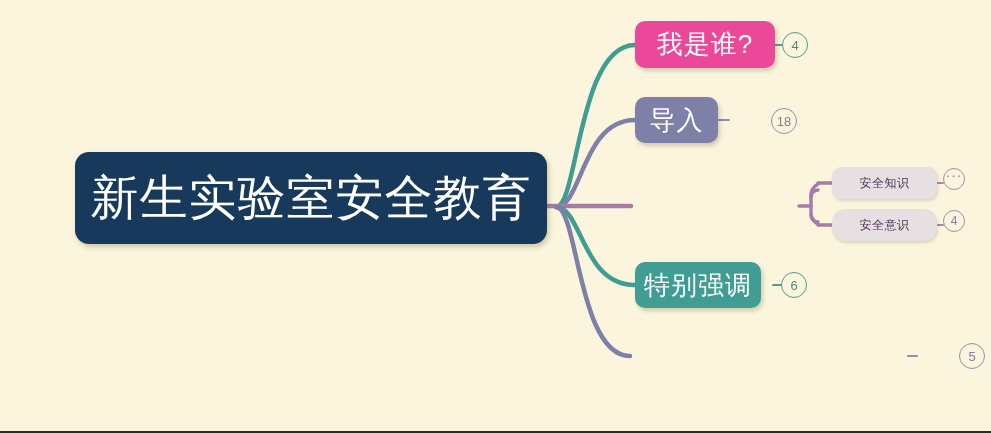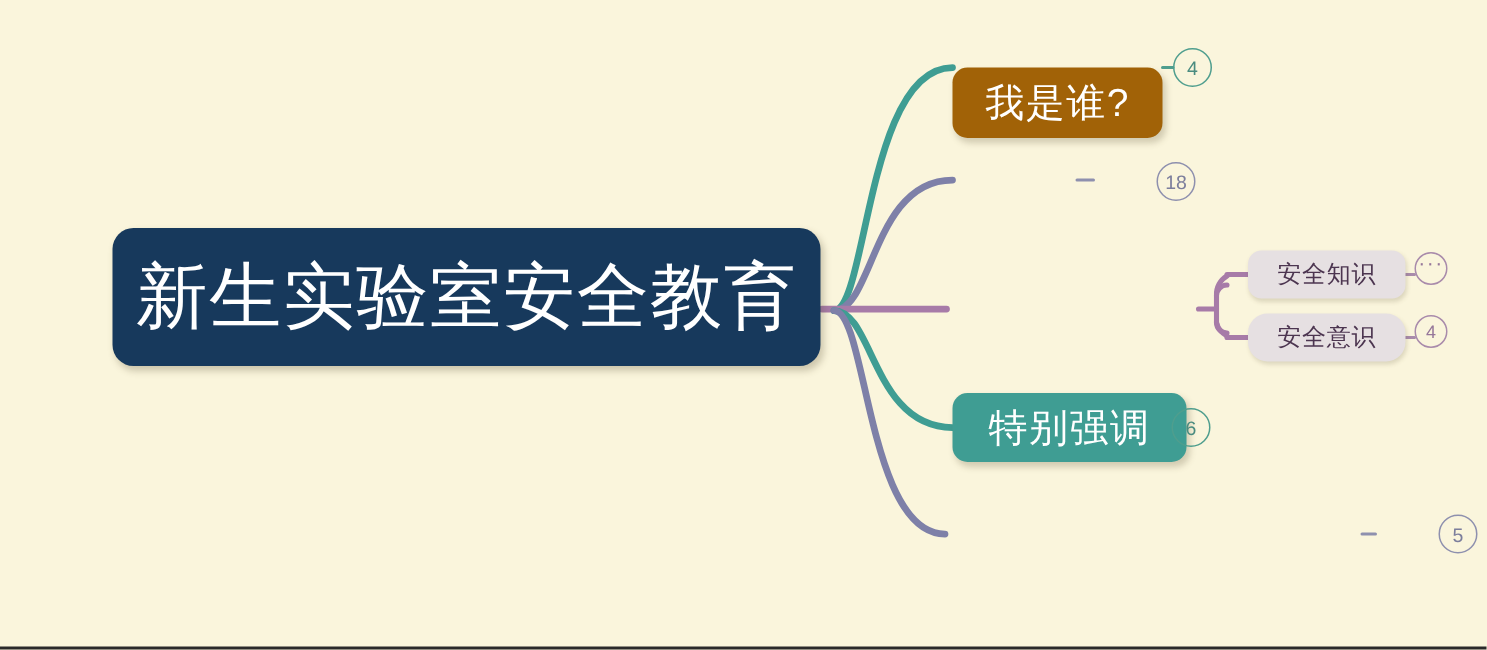--- a/index.html
+++ b/index.html
@@ -49,29 +49,29 @@
     border-radius: 14px;
     box-shadow: 2px 3px 5px rgba(90,80,50,0.28);
   }
   .node-main {
     color: #ffffff;
     font-size: 26px;
     box-shadow: 2px 3px 4px rgba(90,80,50,0.25);
   }
   .node-sub {
     color: #4c3550;
-    font-size: 16px;
+    font-size: 12px;
     border-radius: 9px;
     box-shadow: 1px 2px 3px rgba(90,80,50,0.18);
     letter-spacing: 0.5px;
   }
-  .n-who   { left: 635px; top: 21px;  width: 140px; height: 47px; background: #a16207; margin-top: 24px; }
+  .n-who   { left: 635px; top: 21px;  width: 140px; height: 47px; background: #ec4899; }
   .n-intro { left: 635px; top: 97px;  width: 83px;  height: 46px; background: #7e80a8; }
   .n-two   { left: 631px; top: 182px; width: 168px; height: 47px; background: #a77ba8; }
-  .n-emph  { left: 635px; top: 262px; width: 156px; height: 46px; background: #3f9d93; }
+  .n-emph  { left: 635px; top: 262px; width: 126px; height: 46px; background: #3f9d93; }
   .n-exam  { left: 630px; top: 333px; width: 278px; height: 46px; background: #7e80a8; }
   .n-know  { left: 832px; top: 167px; width: 105px; height: 32px; background: #e6e0e2; }
   .n-aware { left: 832px; top: 209px; width: 105px; height: 32px; background: #e6e0e2; border-radius: 13px; }
 
   .badge {
     position: absolute;
     box-sizing: border-box;
     border-radius: 50%;
     display: flex;
     align-items: center;
@@ -140,20 +140,23 @@
     <span>新生实验室安全教育</span>
   </div>
 
   <div class="node node-main n-who">
     <span>我是谁?</span>
   </div>
   <div class="badge badge-lg b-teal bd-who">
     <span>4</span>
   </div>
 
+  <div class="node node-main n-intro">
+    <span>导入</span>
+  </div>
   <div class="badge badge-lg b-purple bd-intro">
     <span>18</span>
   </div>
 
 
   <div class="node node-sub n-know">
     <span>安全知识</span>
   </div>
   <div class="badge badge-sm b-mauve bd-know">
     <span class="dots">···</span>

